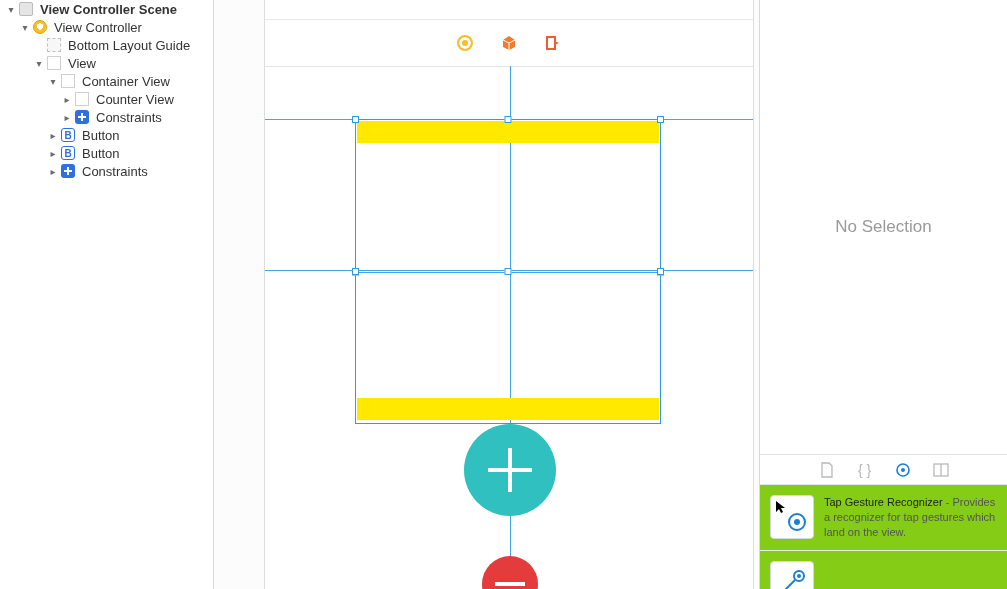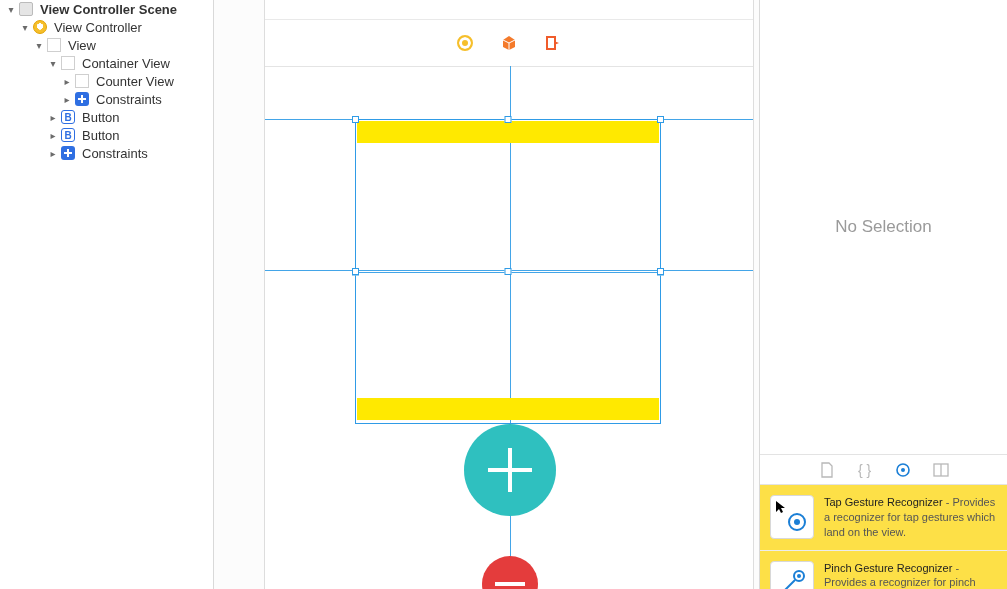--- a/index.html
+++ b/index.html
@@ -231,21 +231,21 @@
     background:#fff;
     color:#b8b8b8;
     font-size:14px;
   }
   .insp-tabs .tab { width:16px;height:16px;display:flex;align-items:center;justify-content:center; }
   .insp-tabs .active { color:#1b7fd6; }
 
   .library {
     flex:1;
     overflow:hidden;
-    background:#fde047;
+    background:#84cc16;
   }
   .lib-item {
     display:flex;align-items:flex-start;
     padding:10px 10px;
     gap:10px;
     border-bottom:1px solid #ececec;
   }
   .lib-thumb {
     width:44px;height:44px;
     border:1px solid #d8d8d8;
@@ -289,20 +289,27 @@
 
   <div class="row indent-1">
     <span class="disclosure tri-down">▾</span>
     <span class="icon">
         <span class="ico-vc"></span>
       </span>
     <span>View Controller</span>
   </div>
 
 
+  <div class="row indent-2">
+    <span class="disclosure"></span>
+    <span class="icon">
+        <span class="ico-layout"></span>
+      </span>
+    <span>Bottom Layout Guide</span>
+  </div>
 
   <div class="row indent-2">
     <span class="disclosure tri-down">▾</span>
     <span class="icon">
         <span class="ico-view"></span>
       </span>
     <span>View</span>
   </div>
 
   <div class="row indent-3">
@@ -456,21 +463,16 @@
     </div>
 
     <div class="lib-item">
       <div class="lib-thumb">
         <svg width="30" height="30" viewBox="0 0 30 30">
           <circle cx="22" cy="8" r="5" fill="none" stroke="#1b7fd6" stroke-width="2"></circle>
           <circle cx="22" cy="8" r="2" fill="#1b7fd6"></circle>
           <line x1="6" y1="24" x2="18" y2="12" stroke="#1b7fd6" stroke-width="2"></line>
         </svg>
       </div>
-      <div class="lib-text">
-        <span class="lib-title">Pinch Gesture Recognizer</span>
-        <span> - </span>
-        <span>Provides a recognizer for pinch</span>
-      </div>
     </div>
 
   </div>
 </div>
 
 </body></html>

